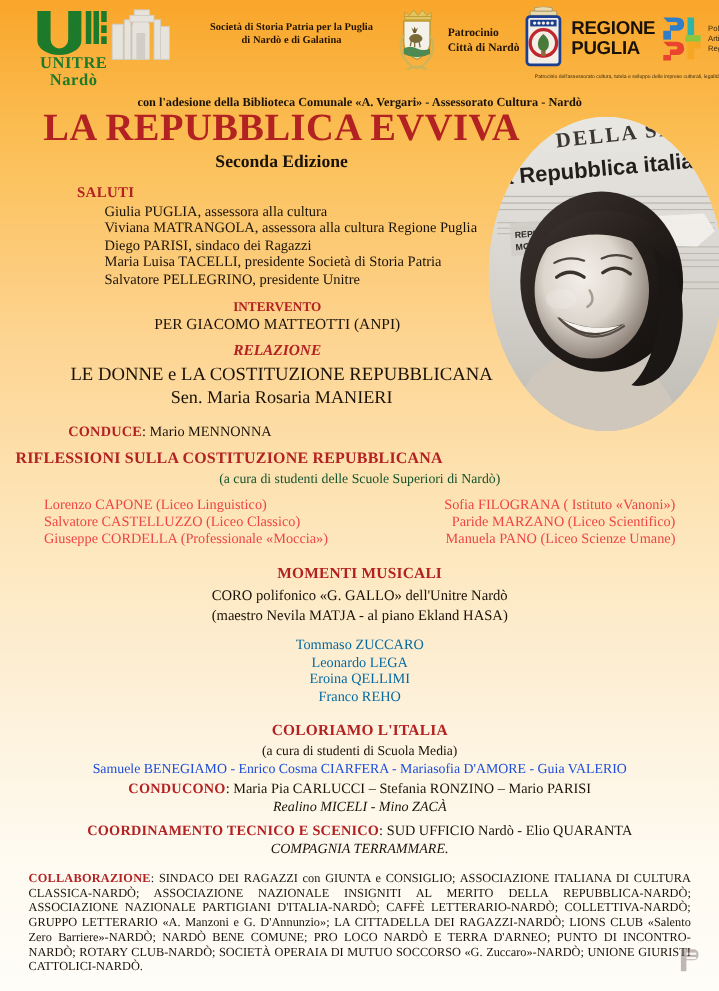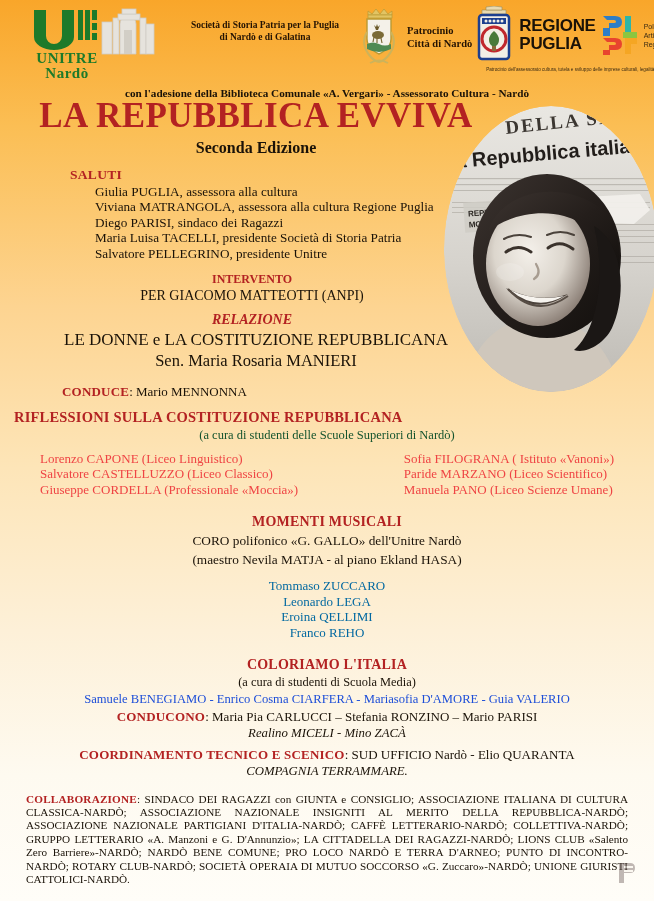--- a/index.html
+++ b/index.html
@@ -204,21 +204,21 @@
     margin-top: 9px;
     letter-spacing: .2px;
   }
   .rifl-sub { text-align: center; font-size: 12.5px; margin-top: 2px; color: #14532d; }
   .students {
     display: flex;
     justify-content: space-between;
     margin: 8px 26px 0 26px;
   }
   .students div { font-size: 13px; line-height: 15.4px; color: #ef4444; }
-  .students .col-r { text-align: left; }
+  .students .col-r { text-align: right; }
 
   .mm-head {
     color: #b32222;
     font-weight: bold;
     font-size: 14px;
     text-align: center;
     margin-top: 17px;
     letter-spacing: .2px;
   }
   .mm-line { text-align: center; font-size: 13.3px; line-height: 16px; margin-top: 3px; color: #1a1208; }

